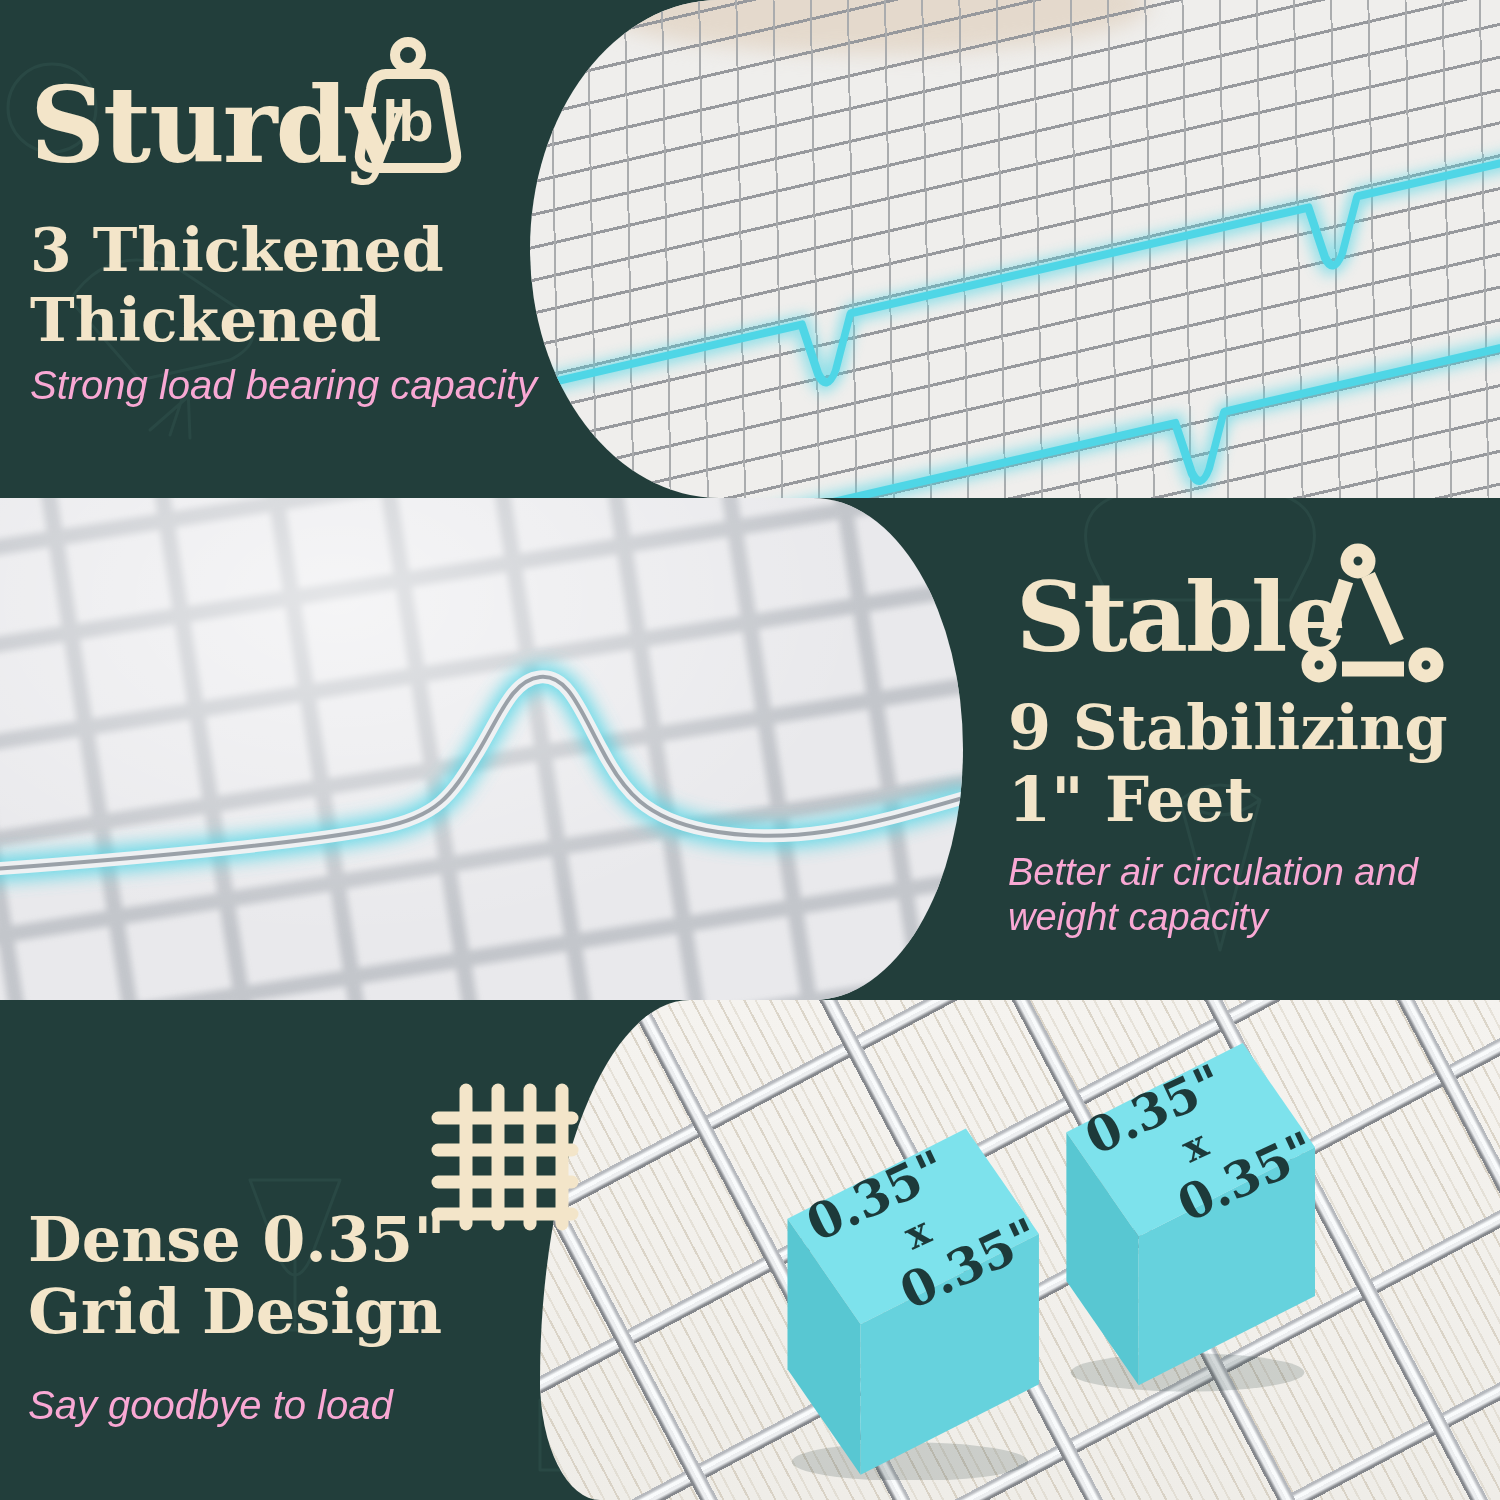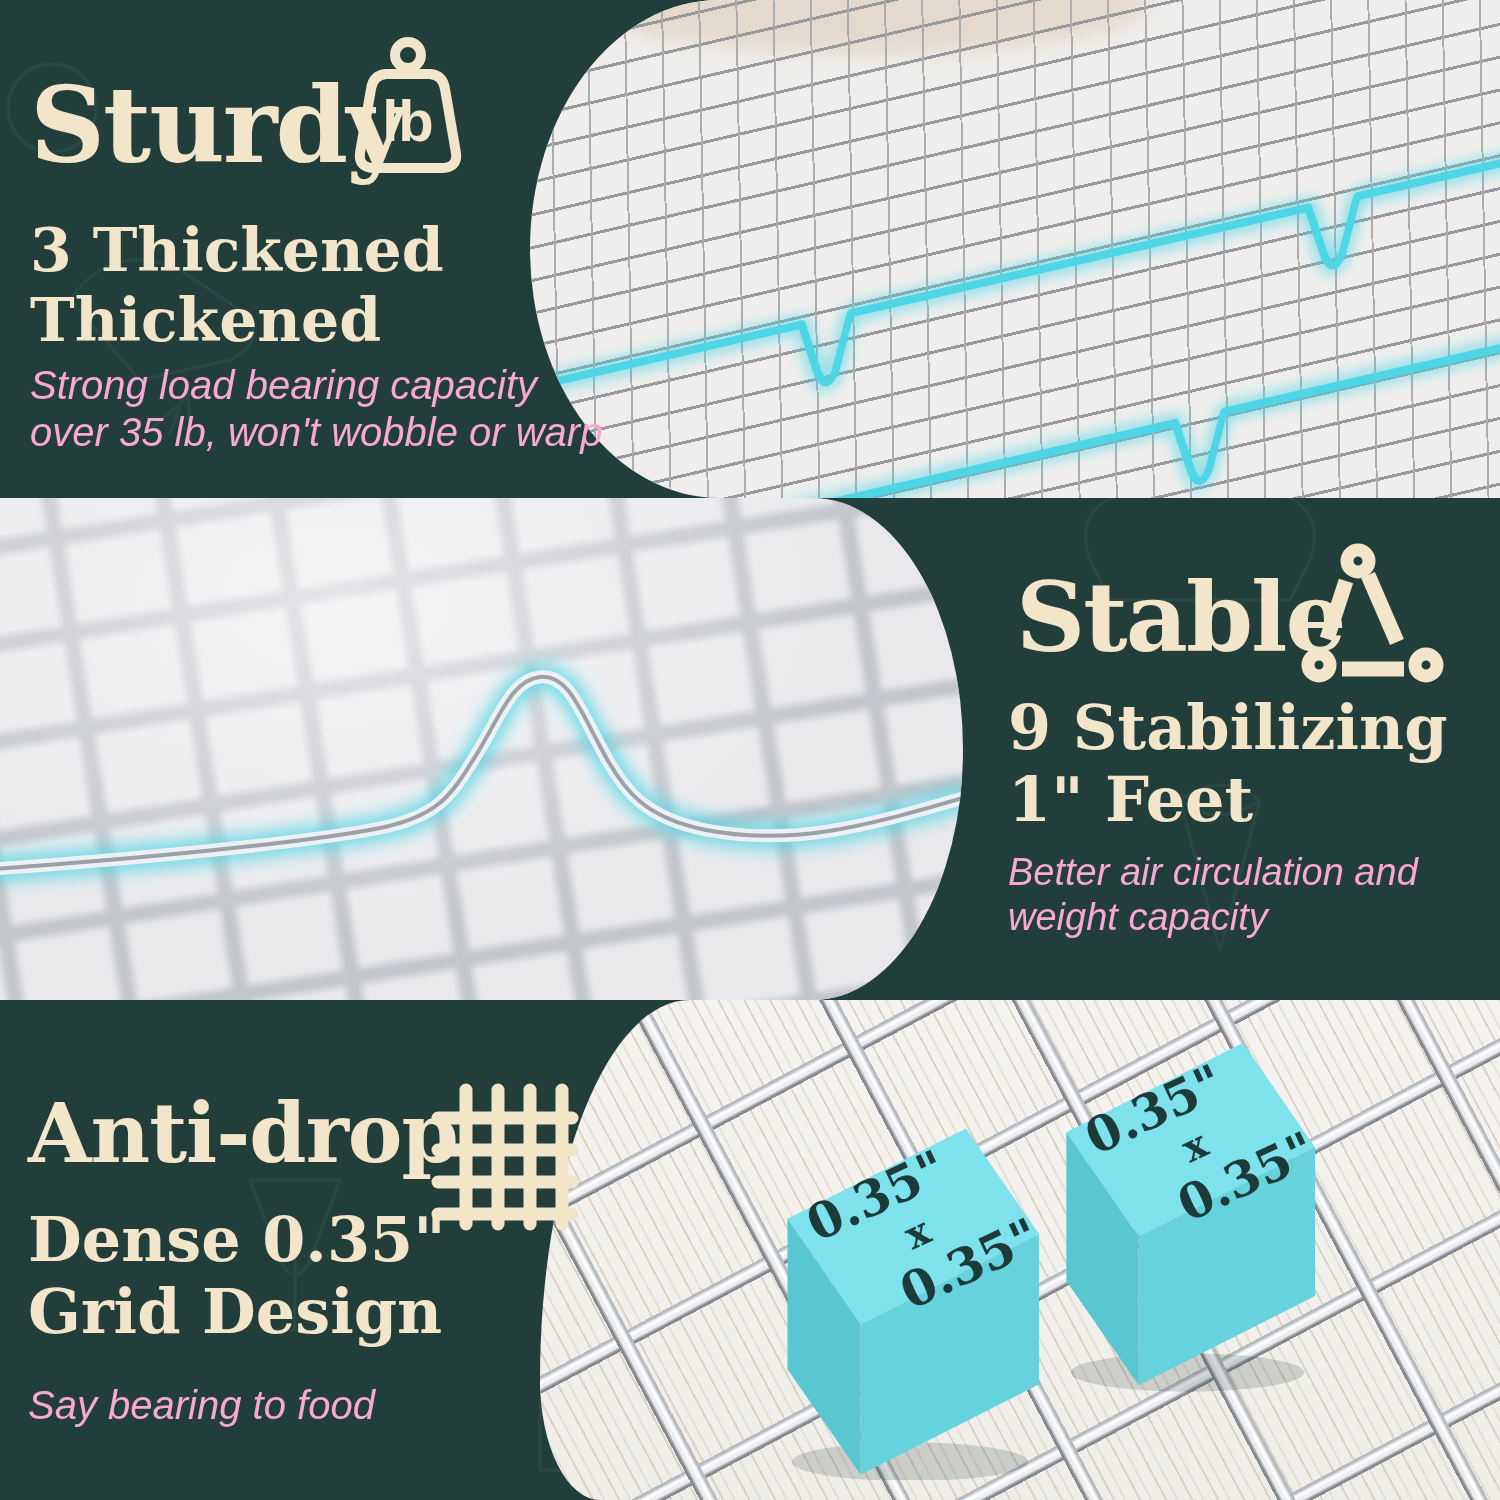--- a/index.html
+++ b/index.html
@@ -176,21 +176,20 @@
       <path d="M38 38 h44 q13 1 15 15 l11 64 q2 15 -15 15 h-66 q-17 0 -15 -15 l11 -64 q2 -14 15 -15 z"></path>
     </g>
     <text x="60" y="105" text-anchor="middle" font-family="Liberation Sans, sans-serif" font-weight="bold" font-size="58" fill="#f3e5c9">lb</text>
   </svg>
   <div class="sub sub-sturdy">
     <div>3 Thickened</div>
     <div>Thickened</div>
   </div>
   <div class="body-txt body-sturdy">
     <div>Strong load bearing capacity</div>
-    <div>over 35 lb, won't wobble or warp</div>
   </div>
 
   <div class="heading h1-stable">Stable</div>
   <svg class="icon icon-tri" width="160" height="150" viewBox="0 0 160 150">
     <g fill="none" stroke="#f3e5c9">
       <circle cx="62" cy="23" r="11" stroke-width="13"></circle>
       <circle cx="23" cy="127" r="11" stroke-width="13"></circle>
       <circle cx="130" cy="127" r="11" stroke-width="13"></circle>
       <g stroke-width="15" stroke-linecap="butt">
         <line x1="72" y1="37" x2="101" y2="104"></line>
@@ -201,34 +200,33 @@
   </svg>
   <div class="sub sub-stable">
     <div>9 Stabilizing</div>
     <div>1" Feet</div>
   </div>
   <div class="body-txt body-stable">
     <div>Better air circulation and</div>
     <div>weight capacity</div>
   </div>
 
-  <div class="heading h1-anti">Anti-drop</div>
   <svg class="icon icon-grid" width="150" height="150" viewBox="0 0 150 150">
     <g stroke="#f3e5c9" stroke-width="13" stroke-linecap="round">
       <line x1="36" y1="8" x2="36" y2="142"></line>
       <line x1="68" y1="8" x2="68" y2="142"></line>
       <line x1="100" y1="8" x2="100" y2="142"></line>
       <line x1="132" y1="8" x2="132" y2="142"></line>
       <line x1="8" y1="36" x2="142" y2="36"></line>
       <line x1="8" y1="68" x2="142" y2="68"></line>
       <line x1="8" y1="100" x2="142" y2="100"></line>
       <line x1="8" y1="132" x2="142" y2="132"></line>
     </g>
   </svg>
   <div class="sub sub-anti">
     <div>Dense 0.35"</div>
     <div>Grid Design</div>
   </div>
   <div class="body-txt body-anti">
-    <div>Say bearing to food</div>
+    <div>Say goodbye to load</div>
   </div>
 
 </div>
 
 </body></html>

